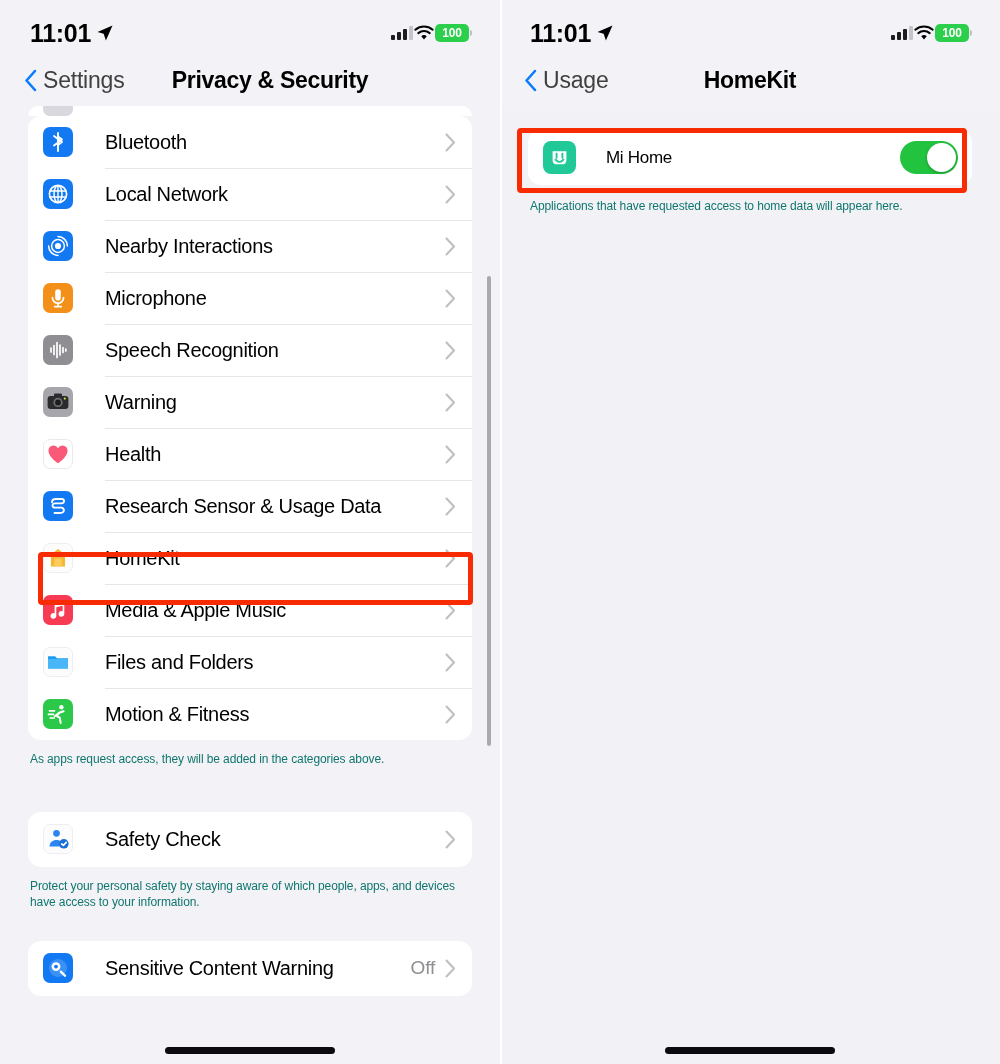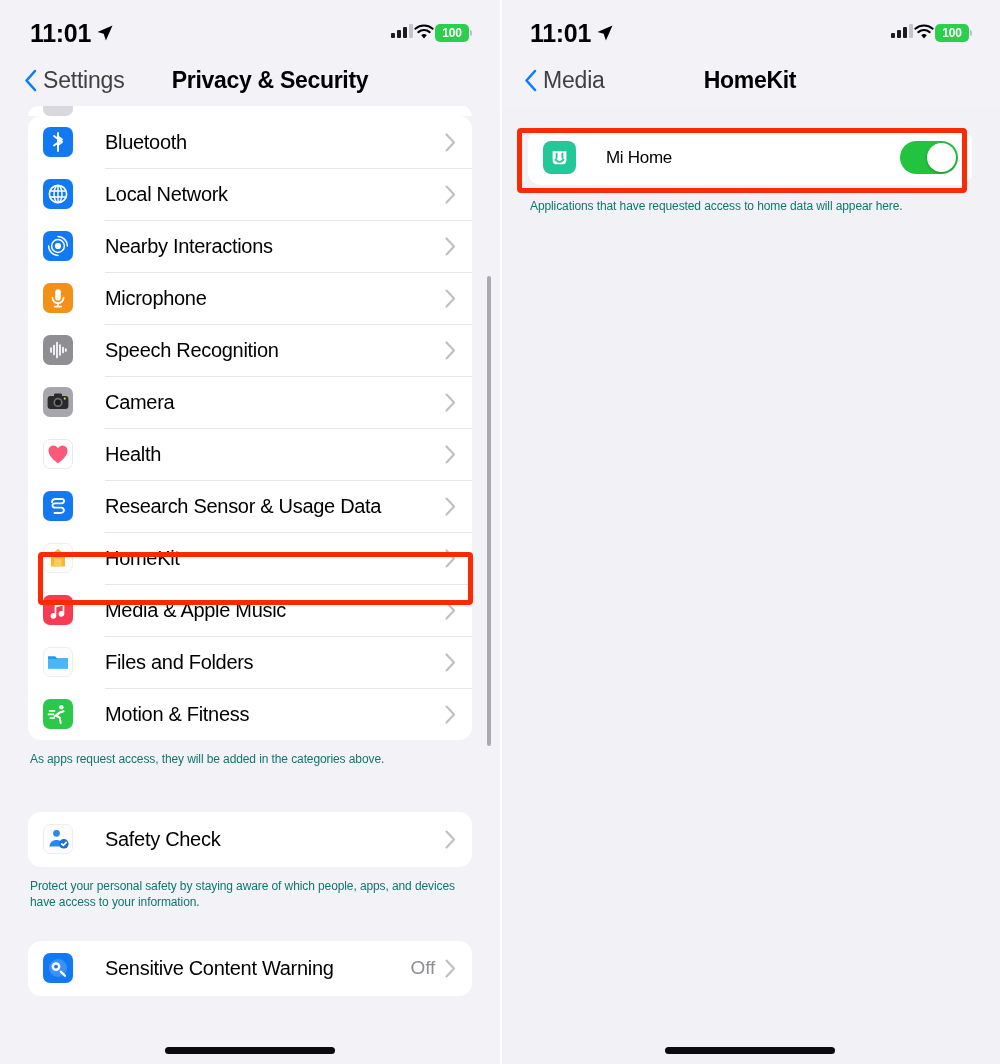--- a/index.html
+++ b/index.html
@@ -26,21 +26,21 @@
   
   .statusbar {
     position: relative; height: 54px;
     display: flex; align-items: center; justify-content: space-between;
     padding: 12px 28px 0 30px;
     background: #f3f3f7;
   }
   .sb-left { display: flex; align-items: center; gap: 5px; }
   .sb-time { font-size: 25px; font-weight: 600; letter-spacing: -0.3px; color: #000; }
   .loc-arrow { width: 18px; height: 18px; display: block; }
-  .sb-right { display: flex; }
+  .sb-right { display: flex; align-items: center; }
   .bars { display: flex; align-items: flex-end; gap: 2px; height: 14px; }
   .bars i { display: block; width: 4px; border-radius: 1px; background: #c4c4cc; }
   .bars i.on { background: #1c1c1e; }
   .bars i:nth-child(1) { height: 5px; }
   .bars i:nth-child(2) { height: 8px; }
   .bars i:nth-child(3) { height: 11px; }
   .bars i:nth-child(4) { height: 14px; }
   .wifi { width: 22px; height: 16px; display: block; }
   .battery { position: relative; display: flex; align-items: center; }
   .battery .body {
@@ -274,21 +274,21 @@
         <div class="row">
           <span class="icon-box" style="background:#a6a6ac">
             <svg width="30" height="30" viewBox="0 0 30 30">
                 <rect x="4.6" y="9" width="20.8" height="13" rx="3" fill="#2b2b2e"></rect>
                 <rect x="11" y="6.6" width="8" height="3.2" rx="1.3" fill="#2b2b2e"></rect>
                 <circle cx="15" cy="15.4" r="4.6" fill="#6f7074"></circle>
                 <circle cx="15" cy="15.4" r="2.9" fill="#1b1b1d"></circle>
                 <circle cx="21.8" cy="11.6" r="1.1" fill="#d9e33c"></circle>
               </svg>
           </span>
-          <span class="label">Camera</span>
+          <span class="label">Warning</span>
           <svg class="chev-right" viewBox="0 0 11 19">
               <path d="M1.5 1.5L9 9.5 1.5 17.5" stroke="#bfbfc4" stroke-width="2.1" fill="none" stroke-linecap="round" stroke-linejoin="round"></path>
             </svg>
         </div>
 
         <div class="row">
           <span class="icon-box" style="background:#ffffff;border:1px solid #eaeaee">
             <svg width="26" height="26" viewBox="0 0 24 24">
                 <path d="M12 20.5S3.2 14.8 3.2 9.2A4.7 4.7 0 0 1 12 6.6a4.7 4.7 0 0 1 8.8 2.6c0 5.6-8.8 11.3-8.8 11.3z" fill="#fa5a78"></path>
               </svg>
@@ -445,21 +445,21 @@
           <span class="nub"></span>
         </span>
       </div>
     </div>
 
     <div class="navbar">
       <div class="nav-back">
         <svg class="chev-left" viewBox="0 0 12 22">
           <path d="M10.5 1.5L2 11l8.5 9.5" stroke="#0a7cff" stroke-width="2.6" fill="none" stroke-linecap="round" stroke-linejoin="round"></path>
         </svg>
-        <span class="nav-back-label">Media</span>
+        <span class="nav-back-label">Usage</span>
       </div>
       <div class="nav-title">HomeKit</div>
     </div>
 
     <div class="content">
       <div class="group" style="margin:24px 28px 0 28px">
         <div class="app-row">
           <span class="icon-box" style="background:#20c997">
             <svg width="33" height="33" viewBox="0 0 33 33">
               <path d="M9.6 10.2h13.8v9.2c0 2.4-1.6 3.9-4 3.9h-5.8c-2.4 0-4-1.5-4-3.9z" fill="#fff"></path>

